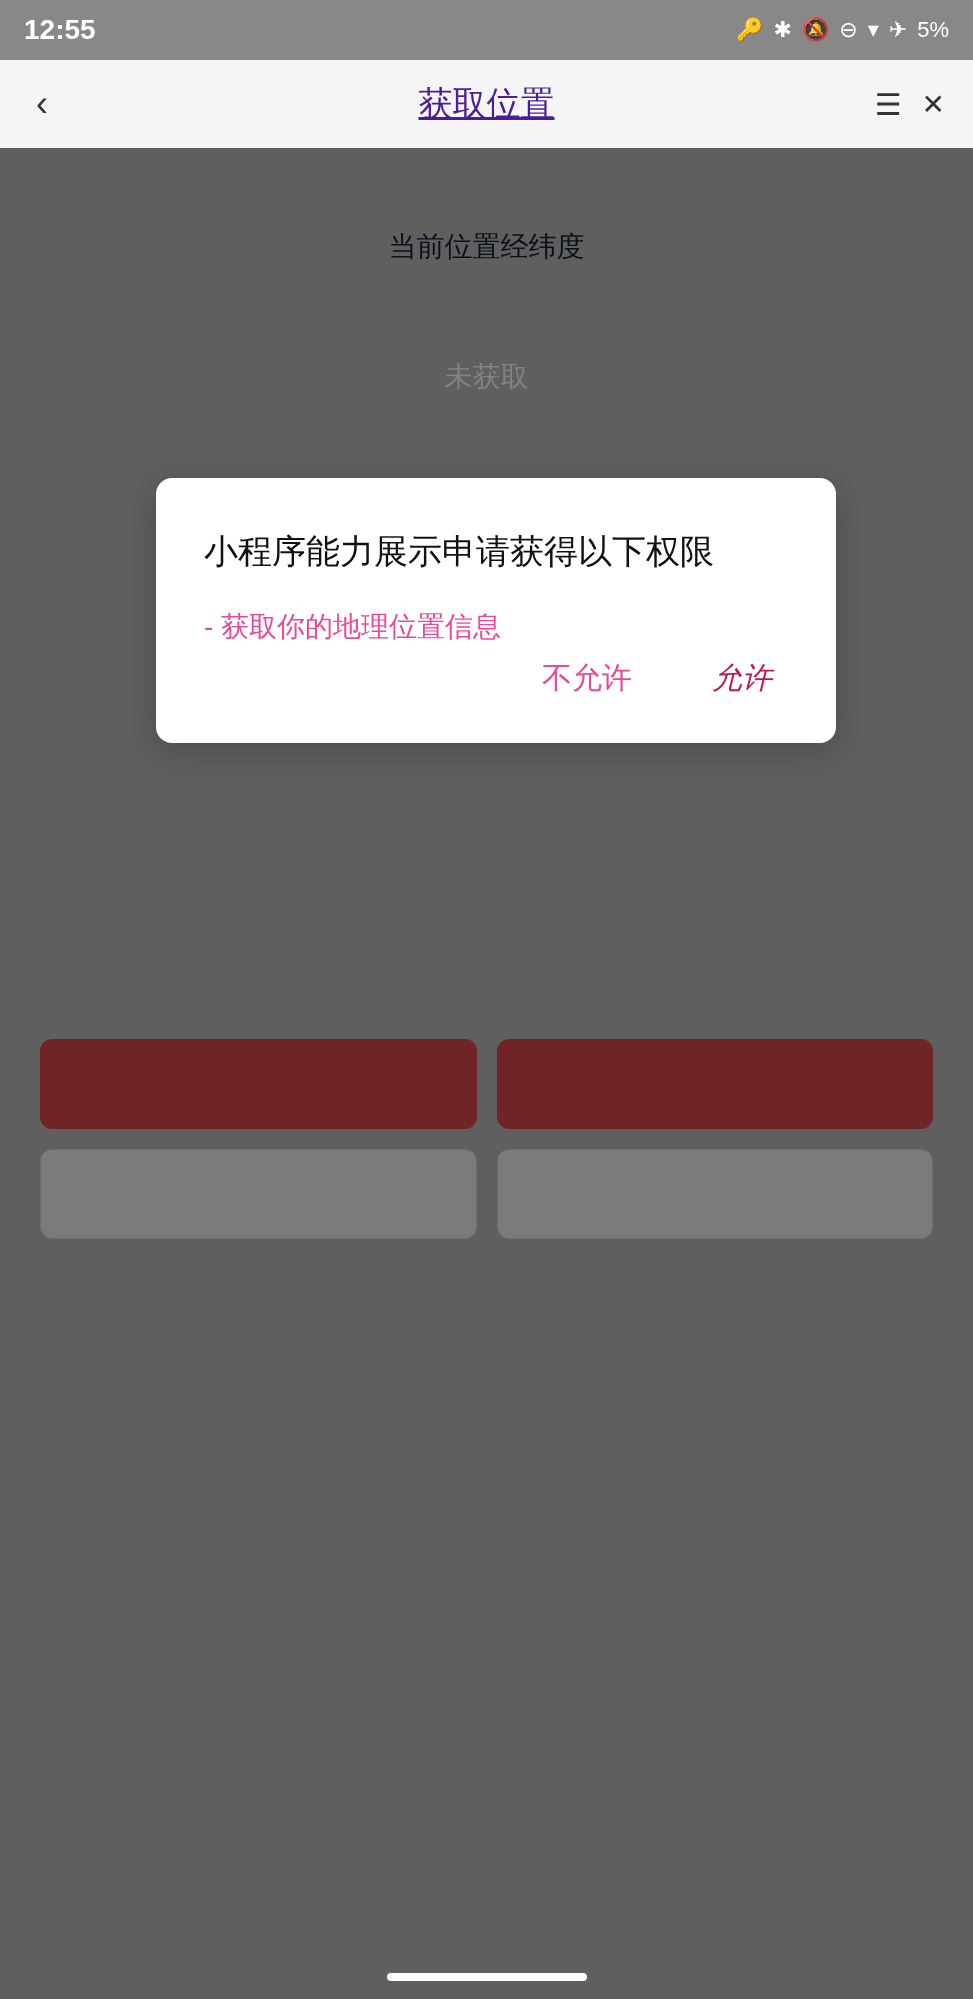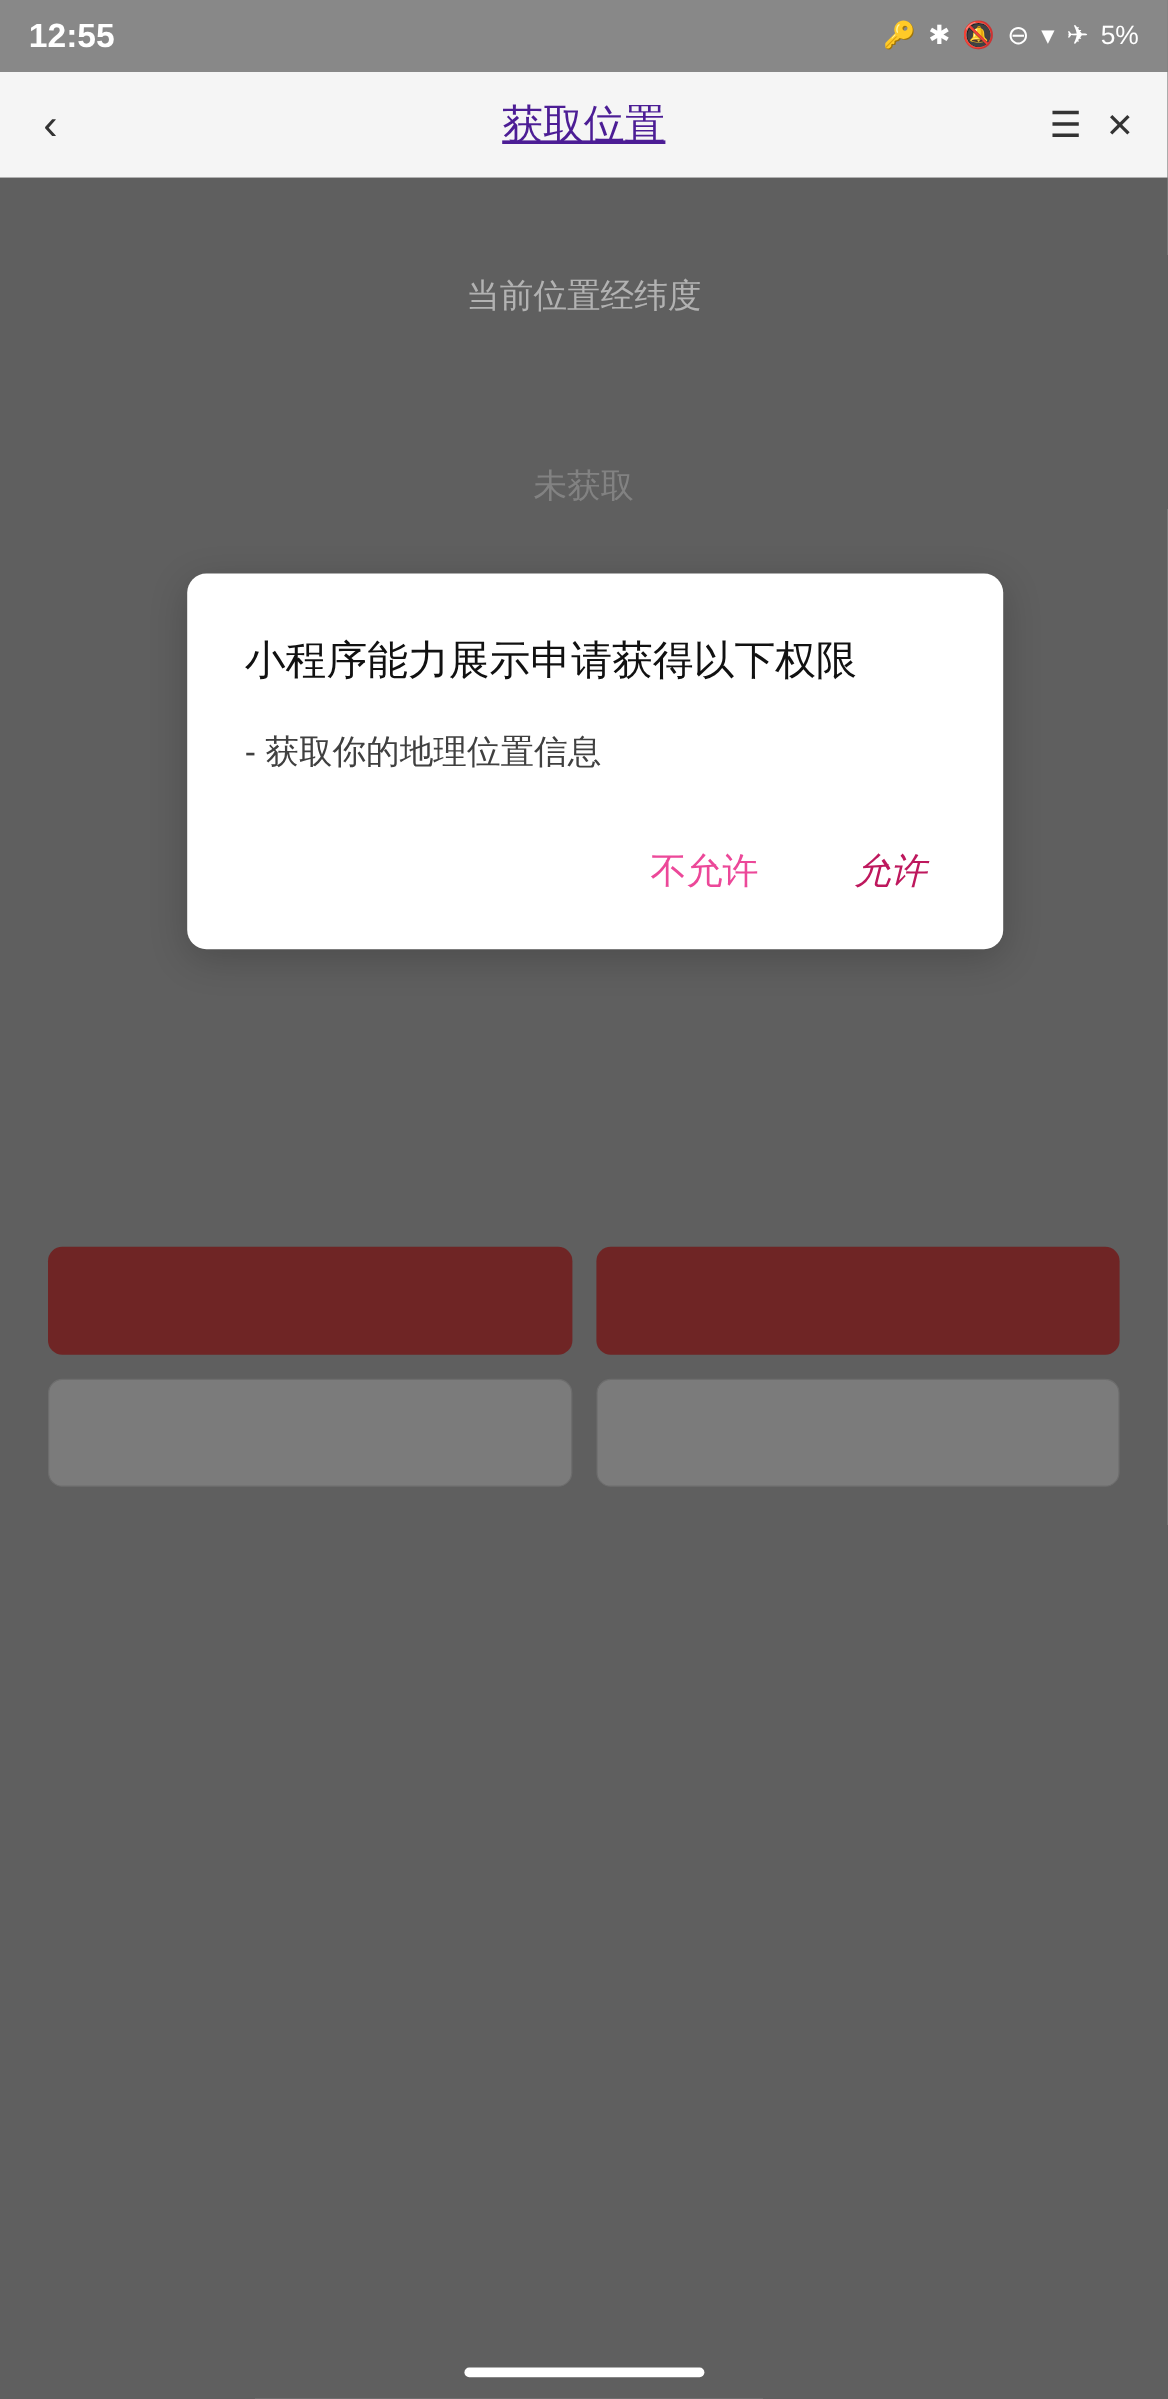--- a/index.html
+++ b/index.html
@@ -101,23 +101,23 @@
       background: #888;
       position: relative;
       display: flex;
       flex-direction: column;
       align-items: center;
       padding: 80px 40px 0;
     }
 
     .location-label {
       font-size: 28px;
-      color: #ffffff;
+      color: #0f172a;
       text-align: right;
-      margin-bottom: 120px;
+      margin-bottom: 92px;
     }
 
     .location-value {
       font-size: 28px;
       color: #bbb;
       text-align: center;
       margin-bottom: 100px;
     }
 
     .btn-red {
@@ -164,22 +164,21 @@
     .dialog-title {
       font-size: 34px;
       color: #111;
       font-weight: 500;
       line-height: 1.5;
       margin-bottom: 28px;
     }
 
     .dialog-description {
       font-size: 28px;
-      color: #404040;
-      margin-bottom: 48px;
+      color: #ec4899;
       line-height: 1.6;
     }
 
     .dialog-buttons {
       display: flex;
       justify-content: flex-end;
       gap: 48px;
     }
 
     .dialog-btn-deny {

